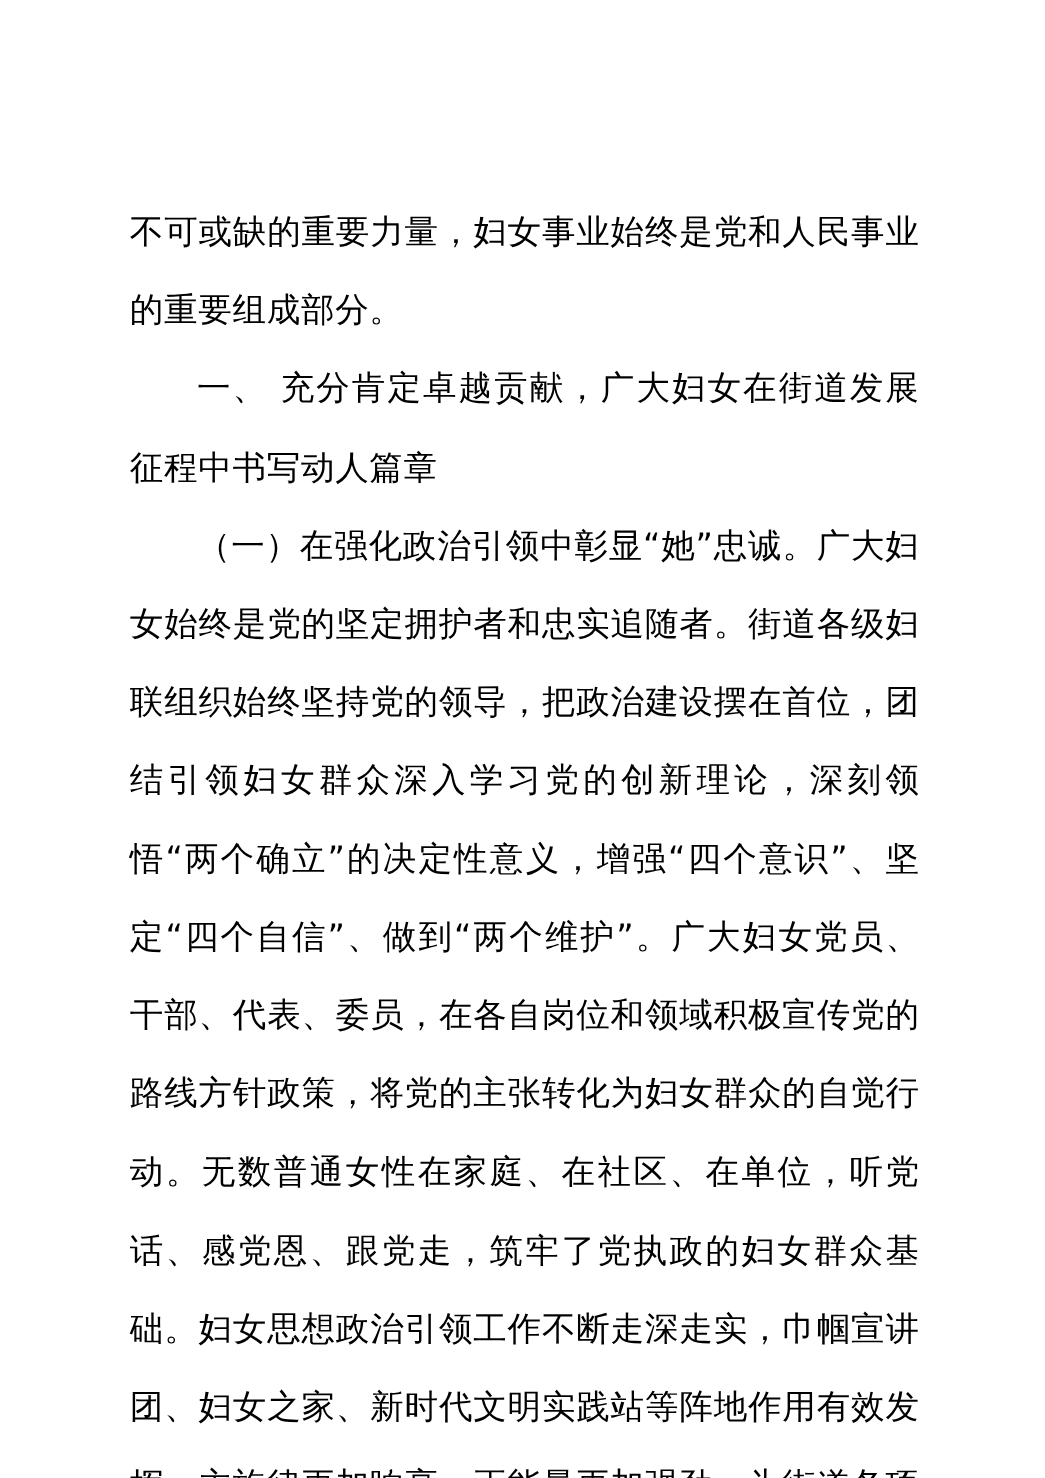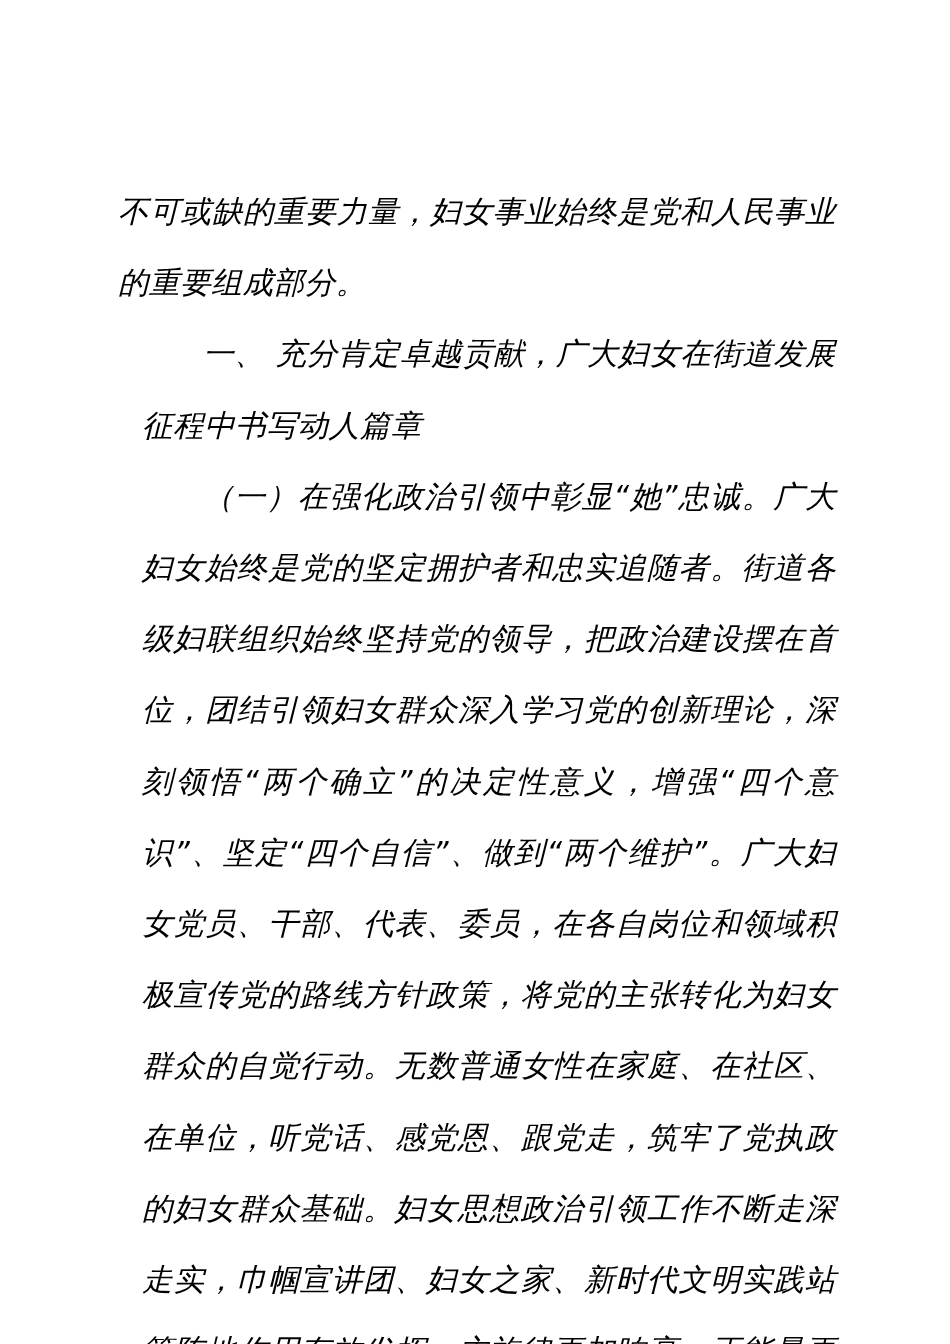--- a/index.html
+++ b/index.html
@@ -29,25 +29,23 @@
     color: #000000;
     text-align: justify;
     text-justify: inter-ideograph;
     letter-spacing: 0.02em;
     margin: 0;
     padding: 0;
     font-weight: 400;
     text-align-last: left;
     word-break: break-all;
     white-space: pre-wrap;
-    font-style: italic;
   }
   .para.indent {
     text-indent: 61px;
-    margin-left: 24px;
   }
   .para.noindent {
     text-indent: 0;
   }
 </style>
 </head>
 <body>
 
 <div class="page">
   <div class="content">

